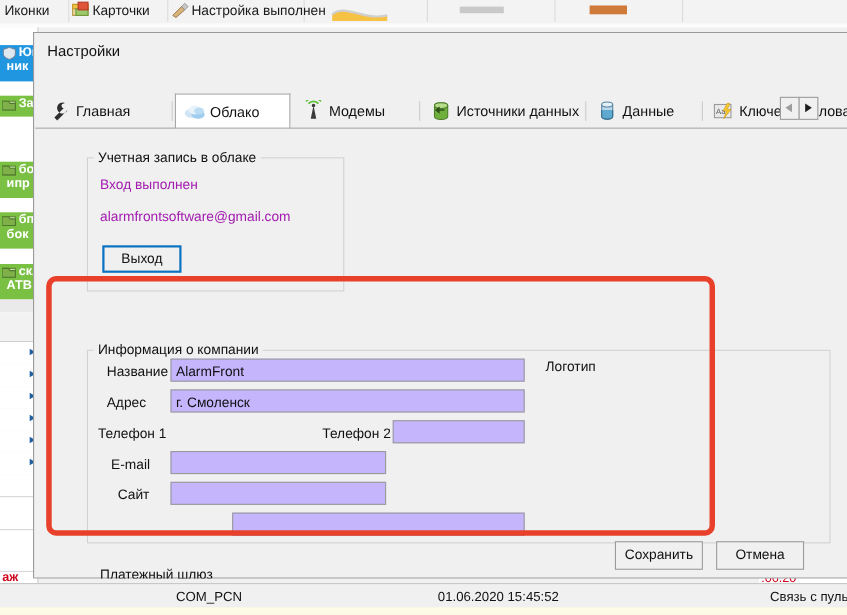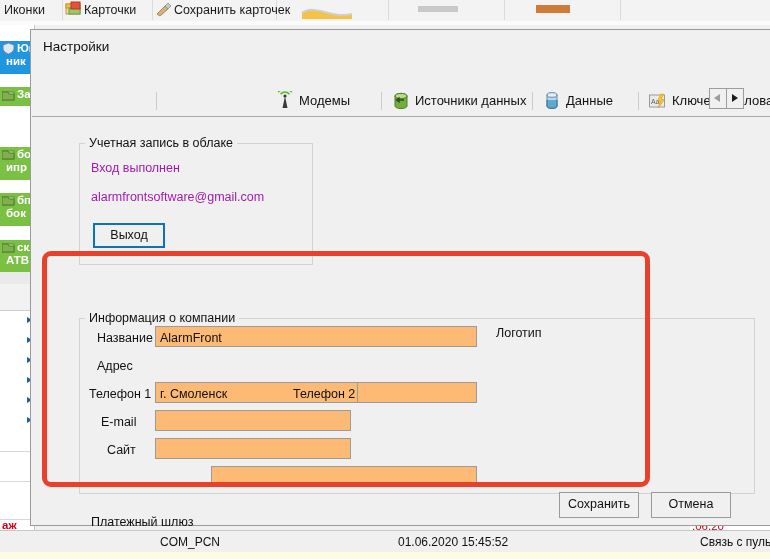--- a/index.html
+++ b/index.html
@@ -75,21 +75,21 @@
   .navbtn{position:absolute;top:0;width:16px;height:19px;background:#f0f0f0;border:1px solid #9c9c9c;}
   .tri{position:absolute;top:5px;width:0;height:0;}
   .tri-l{border-right:6px solid #9d9d9d;border-top:4.5px solid transparent;border-bottom:4.5px solid transparent;left:4px;}
   .tri-r{border-left:6px solid #1b1b1b;border-top:4.5px solid transparent;border-bottom:4.5px solid transparent;left:5px;}
 
   
   .groupbox{position:absolute;border:1px solid #d2d2d2;box-sizing:border-box;}
   .grouplabel{position:absolute;background:#f0f0f0;padding:0 4px;font-size:12.5px;color:#111;}
 
   .fldlabel{position:absolute;font-size:12.5px;color:#111;white-space:nowrap;}
-  .txtfield{position:absolute;background:#fdba74;border:1px solid #9b9b9b;box-sizing:border-box;
+  .txtfield{position:absolute;background:#c4b5fd;border:1px solid #9b9b9b;box-sizing:border-box;
      font-family:"Liberation Sans","DejaVu Sans",sans-serif;font-size:12.5px;color:#111;
      padding:2px 0 0 4px;outline:none;}
 
   .btn{position:absolute;background:#f0f0f0;border:1px solid #9b9b9b;box-sizing:border-box;
      font-family:"Liberation Sans","DejaVu Sans",sans-serif;font-size:12.5px;color:#111;
      text-align:center;cursor:default;}
   .btn.focus{border:2px solid #0b71c1;}
 
   .infotext{position:absolute;font-size:12.5px;color:#a21caf;white-space:nowrap;}
 
@@ -116,21 +116,21 @@
         <rect x="4" y="7" width="11" height="6" fill="#9ec96a" stroke="#6f9a3a"></rect>
         <rect x="6" y="1" width="9" height="7" fill="#e0543a" stroke="#b33a26"></rect>
       </svg>
       <span class="tblabel" style="left:22px;">Карточки</span>
     </div>
     <div class="tbseg" style="left:152px;width:124px;">
       <svg class="tbicon" style="left:3px;" viewBox="0 0 18 16">
         <path d="M2 13 L10 5 L13 8 L5 15 Z" fill="#d9b27a" stroke="#8a6a3a" stroke-width="0.7"></path>
         <path d="M10 5 L13 2 L16 5 L13 8 Z" fill="#c7c7c7" stroke="#888" stroke-width="0.7"></path>
       </svg>
-      <span class="tblabel" style="left:22px;">Сохранить карточек</span>
+      <span class="tblabel" style="left:22px;">Настройка выполнен</span>
     </div>
     <div class="tbseg" style="left:276px;width:112px;">
       <svg class="tbicon" style="left:24px;width:60px;height:18px;" viewBox="0 0 60 18">
         <path d="M2 12 C14 2, 30 18, 52 13 L52 18 L2 18 Z" fill="#f5c244"></path>
         <path d="M2 12 C14 2, 30 18, 52 13" fill="none" stroke="#cfcfcf" stroke-width="2"></path>
       </svg>
     </div>
     <div class="tbseg" style="left:388px;width:116px;">
       <svg class="tbicon" style="left:28px;width:46px;" viewBox="0 0 46 16">
         <rect x="2" y="5" width="40" height="6" fill="#c9c9c9"></rect>
@@ -285,22 +285,38 @@
   </div>
   <div class="bottomstrip"></div>
 </div>
 
 <div class="dlg-clip">
 <div id="dialog" style="left:0;top:0;">
 
   <div class="dlg-title">Настройки</div>
 
   <div class="tabstrip">
+    <div class="tab" style="left:6px;width:115px;">
+      <svg class="ticon" viewBox="0 0 20 20">
+        <path d="M13.5 2.5 a5 5 0 1 0 3 6.5 L7 18.5 l-2.6 -2.6 L14 6.3 a5 5 0 0 1 -0.5 -3.8 Z" fill="#2f2f2f"></path>
+        <circle cx="13" cy="5.2" r="2.1" fill="#f0f0f0"></circle>
+      </svg>
+      <span class="tlab">Главная</span>
+    </div>
     <div class="tabsep" style="left:124px;"></div>
 
+    <div class="tab sel" style="left:127px;width:105px;">
+      <svg class="ticon" viewBox="0 0 20 20">
+        <ellipse cx="7" cy="11" rx="6" ry="4" fill="#cfe4f5"></ellipse>
+        <ellipse cx="13" cy="12" rx="6" ry="4" fill="#9ecdee"></ellipse>
+        <ellipse cx="10" cy="8" rx="5.5" ry="4" fill="#e8f2fa"></ellipse>
+        <ellipse cx="14" cy="9" rx="4.5" ry="3.2" fill="#bcdcf3"></ellipse>
+      </svg>
+      <span class="tlab">Облако</span>
+    </div>
 
     <div class="tab" style="left:236px;width:110px;">
       <svg class="ticon" viewBox="0 0 20 20">
         <path d="M10 5 L12.5 17 L7.5 17 Z" fill="#3a3a3a"></path>
         <path d="M5.5 3.2 a6 6 0 0 1 9 0" fill="none" stroke="#5fbf3a" stroke-width="1.6"></path>
         <path d="M3.2 1.2 a9.5 9.5 0 0 1 13.6 0" fill="none" stroke="#5fbf3a" stroke-width="1.4"></path>
         <circle cx="10" cy="5" r="1.6" fill="#3a3a3a"></circle>
       </svg>
       <span class="tlab">Модемы</span>
     </div>
@@ -354,21 +370,21 @@
   <div class="infotext" style="left:60px;top:160px;">alarmfrontsoftware@gmail.com</div>
   <div class="btn focus" style="left:62px;top:193px;width:72px;height:25px;line-height:21px;">Выход</div>
 
   <div class="groupbox" style="left:48px;top:288px;width:676px;height:176px;"></div>
   <div class="grouplabel" style="left:54px;top:281px;">Информация о компании</div>
 
   <div class="fldlabel" style="left:66px;top:301px;">Название</div>
   <input class="txtfield" style="left: 124px; top: 296px; width: 322px; height: 21px;" value="AlarmFront">
 
   <div class="fldlabel" style="left:66px;top:329px;">Адрес</div>
-  <input class="txtfield" style="left: 124px; top: 324px; width: 322px; height: 21px; margin-top: 28px;" value="г. Смоленск">
+  <input class="txtfield" style="left: 124px; top: 324px; width: 322px; height: 21px;" value="г. Смоленск">
 
   <div class="fldlabel" style="left:58px;top:357px;">Телефон 1</div>
 
   <div class="fldlabel" style="left:262px;top:357px;">Телефон 2</div>
   <input class="txtfield" style="left: 326px; top: 352px; width: 120px; height: 21px;" value="">
 
   <div class="fldlabel" style="left:70px;top:385px;">E-mail</div>
   <input class="txtfield" style="left: 124px; top: 380px; width: 196px; height: 21px;" value="">
 
   <div class="fldlabel" style="left:76px;top:413px;">Сайт</div>

